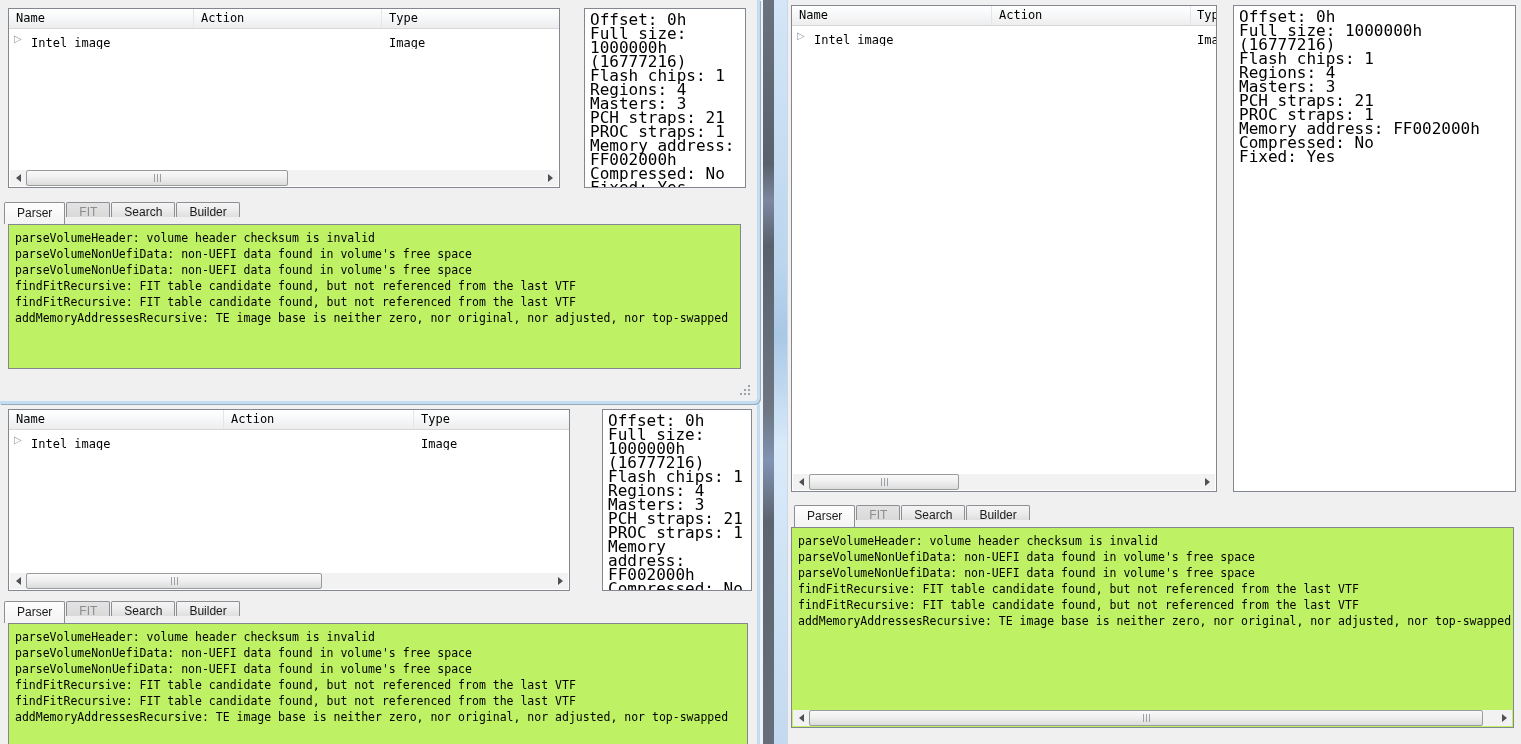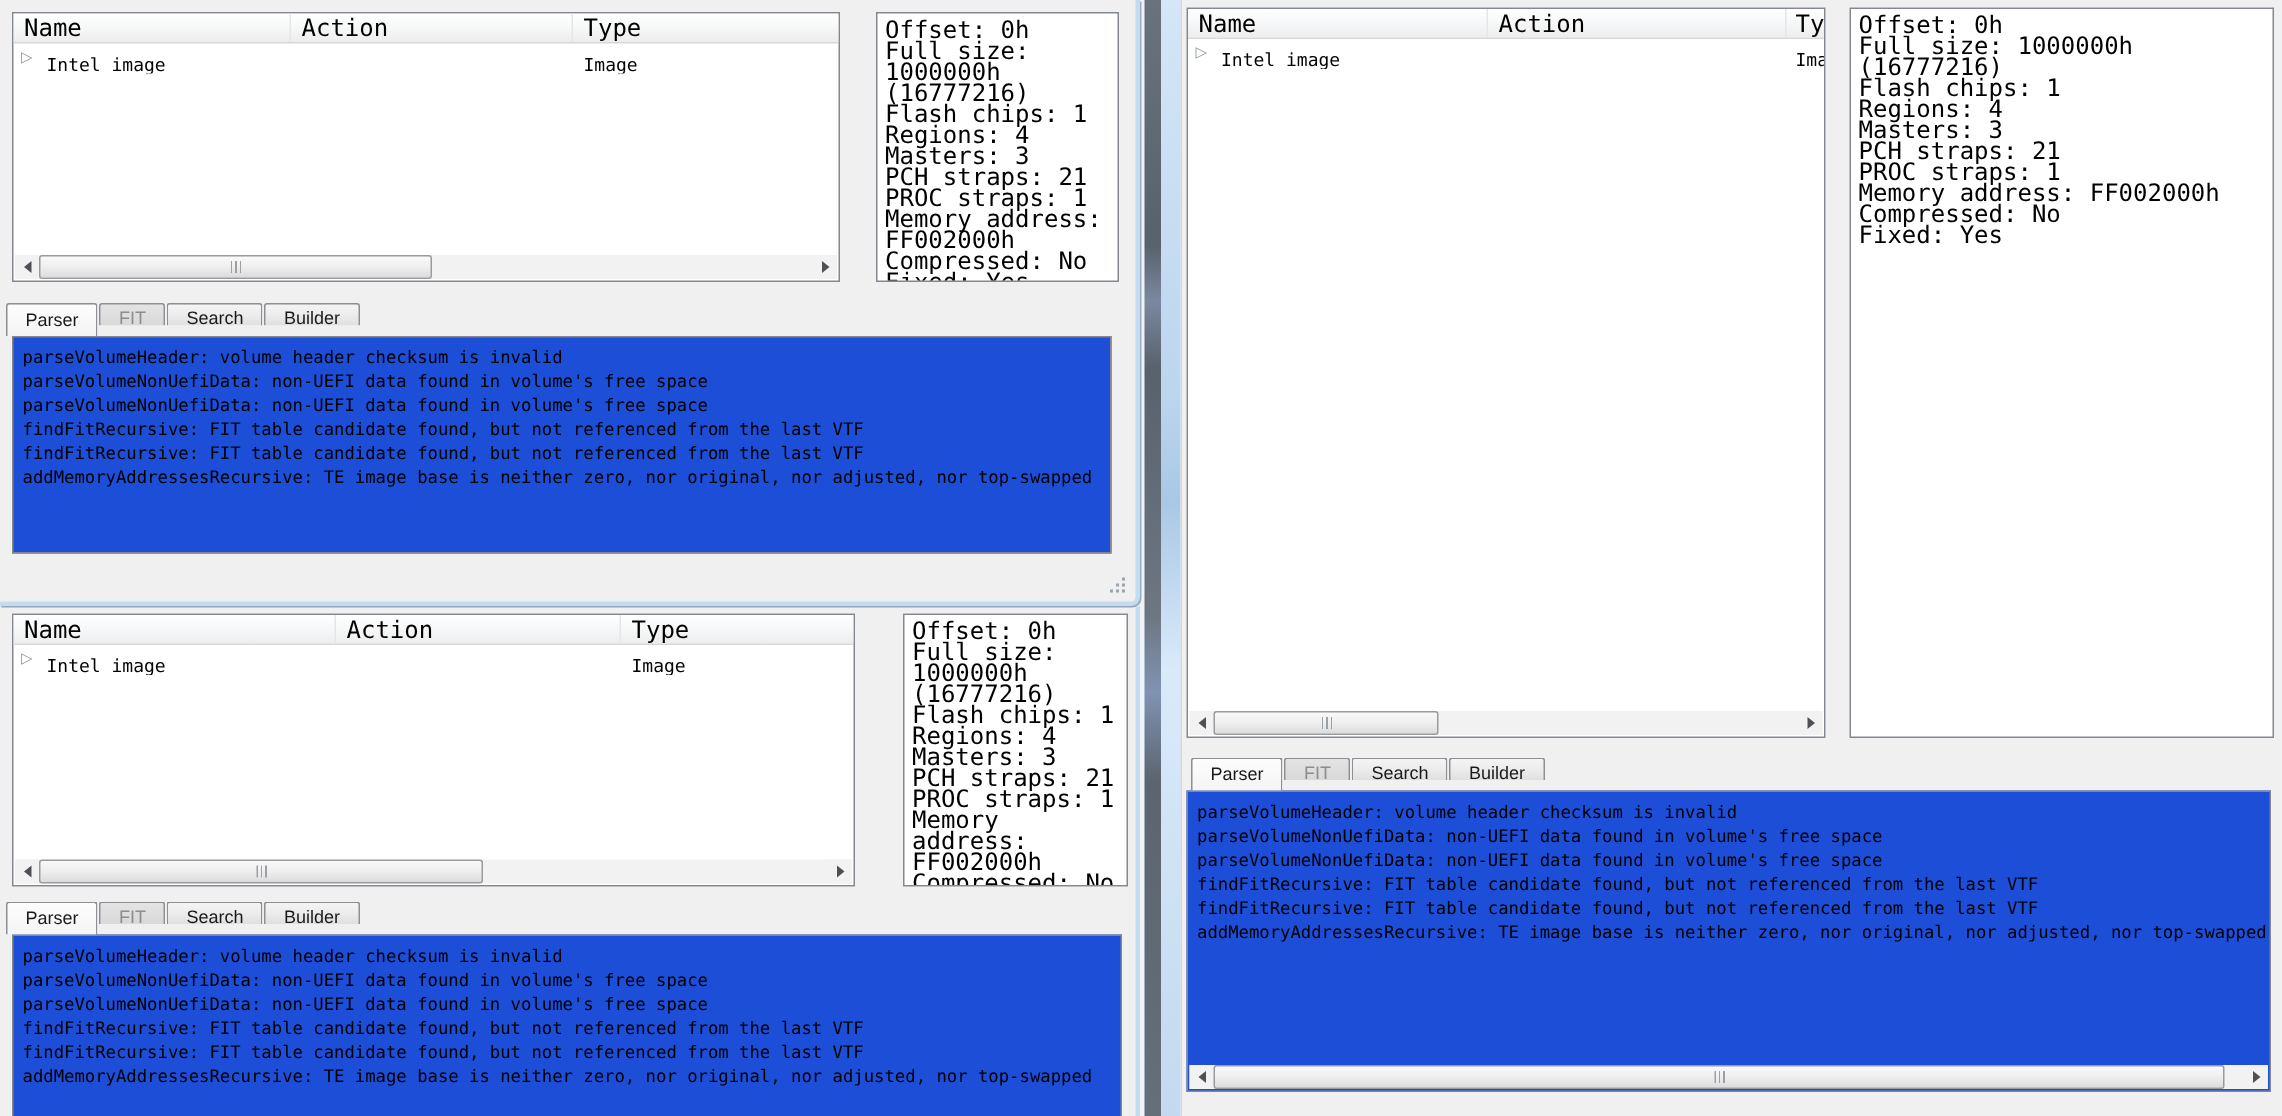--- a/index.html
+++ b/index.html
@@ -22,21 +22,21 @@
   
   .strip{position:absolute;left:760px;top:0;width:27px;height:744px;background:#eef3f8;z-index:0}
   .band-dark{position:absolute;left:3px;top:0;width:11px;height:100%;
     background:linear-gradient(180deg,#6a727d 0%,#59616c 22%,#7c88a0 27%,#59616c 33%,#6d7681 55%,#8093b2 62%,#5c646f 70%,#666e79 100%)}
   .band-glass{position:absolute;left:14px;top:0;width:13px;height:100%;
     background:linear-gradient(180deg,#d4e6f7 0%,#bcd6ee 35%,#a9c8e6 45%,#d9eafa 60%,#c2d9ef 100%)}
   
   .treeview{position:absolute;background:#ffffff;border:1px solid #828790;box-sizing:border-box;overflow:hidden}
   .tv-header{position:absolute;left:0;top:0;right:0;height:19px;
     background:linear-gradient(#ffffff,#f7f8f9 45%,#ededee);border-bottom:1px solid #d5d7d9}
-  .tv-col{position:absolute;top:0;height:19px;line-height:19px;font-size:16px;color:#000;
+  .tv-col{position:absolute;top:0;height:19px;line-height:19px;font-size:12px;color:#000;
     padding-left:7px;box-sizing:border-box;border-right:1px solid #e4e6e8;overflow:hidden;white-space:nowrap}
   .tv-row{position:absolute;left:0;right:0;top:21px;height:19px;font-size:12px;line-height:18px;white-space:nowrap;overflow:hidden}
   .expander{position:absolute;left:5px;top:0;color:#8f979e;font-size:10px;font-family:"DejaVu Sans",sans-serif}
   .tv-cell{position:absolute;top:4px;color:#000}
   
   .hscroll{position:absolute;height:16px;background:#f2f2f2}
   .sb-btn{position:absolute;top:0;width:16px;height:16px;display:flex;align-items:center;justify-content:center;background:#f2f2f2}
   .sb-btn.left{left:0}.sb-btn.right{right:0}
   .tri-l{width:0;height:0;border:4px solid transparent;border-left:none;border-right:5px solid #4d5156}
   .tri-r{width:0;height:0;border:4px solid transparent;border-right:none;border-left:5px solid #4d5156}
@@ -50,21 +50,21 @@
   
   .tabs{position:absolute;display:flex;align-items:flex-start;height:22px;
     font-family:"Liberation Sans","DejaVu Sans",sans-serif;font-size:12px}
   .tab{height:15px;line-height:18px;padding:0 12px;margin-right:1px;box-sizing:border-box;
     background:linear-gradient(#f4f4f4,#ececec 50%,#dfdfdf);
     border:1px solid #8c8f94;border-bottom:none;
     border-top-left-radius:2px;border-top-right-radius:2px;color:#1a1a1a}
   .tab.active{height:22px;line-height:21px;background:linear-gradient(#fdfdfd,#f4f4f4);z-index:2}
   .tab.disabled{color:#8d8d8d;background:linear-gradient(#e3e3e3,#d9d9d9)}
   
-  .msgbox{position:absolute;background:#1d4ed8;border:1px solid #828790;box-sizing:border-box;
+  .msgbox{position:absolute;background:#bef264;border:1px solid #828790;box-sizing:border-box;
     font-size:11.5px;color:#000;padding:5px 2px 1px 6px;overflow:hidden}
   .msg-line{line-height:16px;white-space:pre}
   
   .grip{position:absolute;width:12px;height:12px;right:6px;bottom:5px}
   .grip i{position:absolute;left:9px;top:9px;width:2px;height:2px;background:#9ba3ab;
     box-shadow:0 -4px 0 #9ba3ab,0 -8px 0 #9ba3ab,-4px 0 0 #9ba3ab,-4px -4px 0 #9ba3ab,-8px 0 0 #9ba3ab}
 </style>
 </head>
 <body>
 

